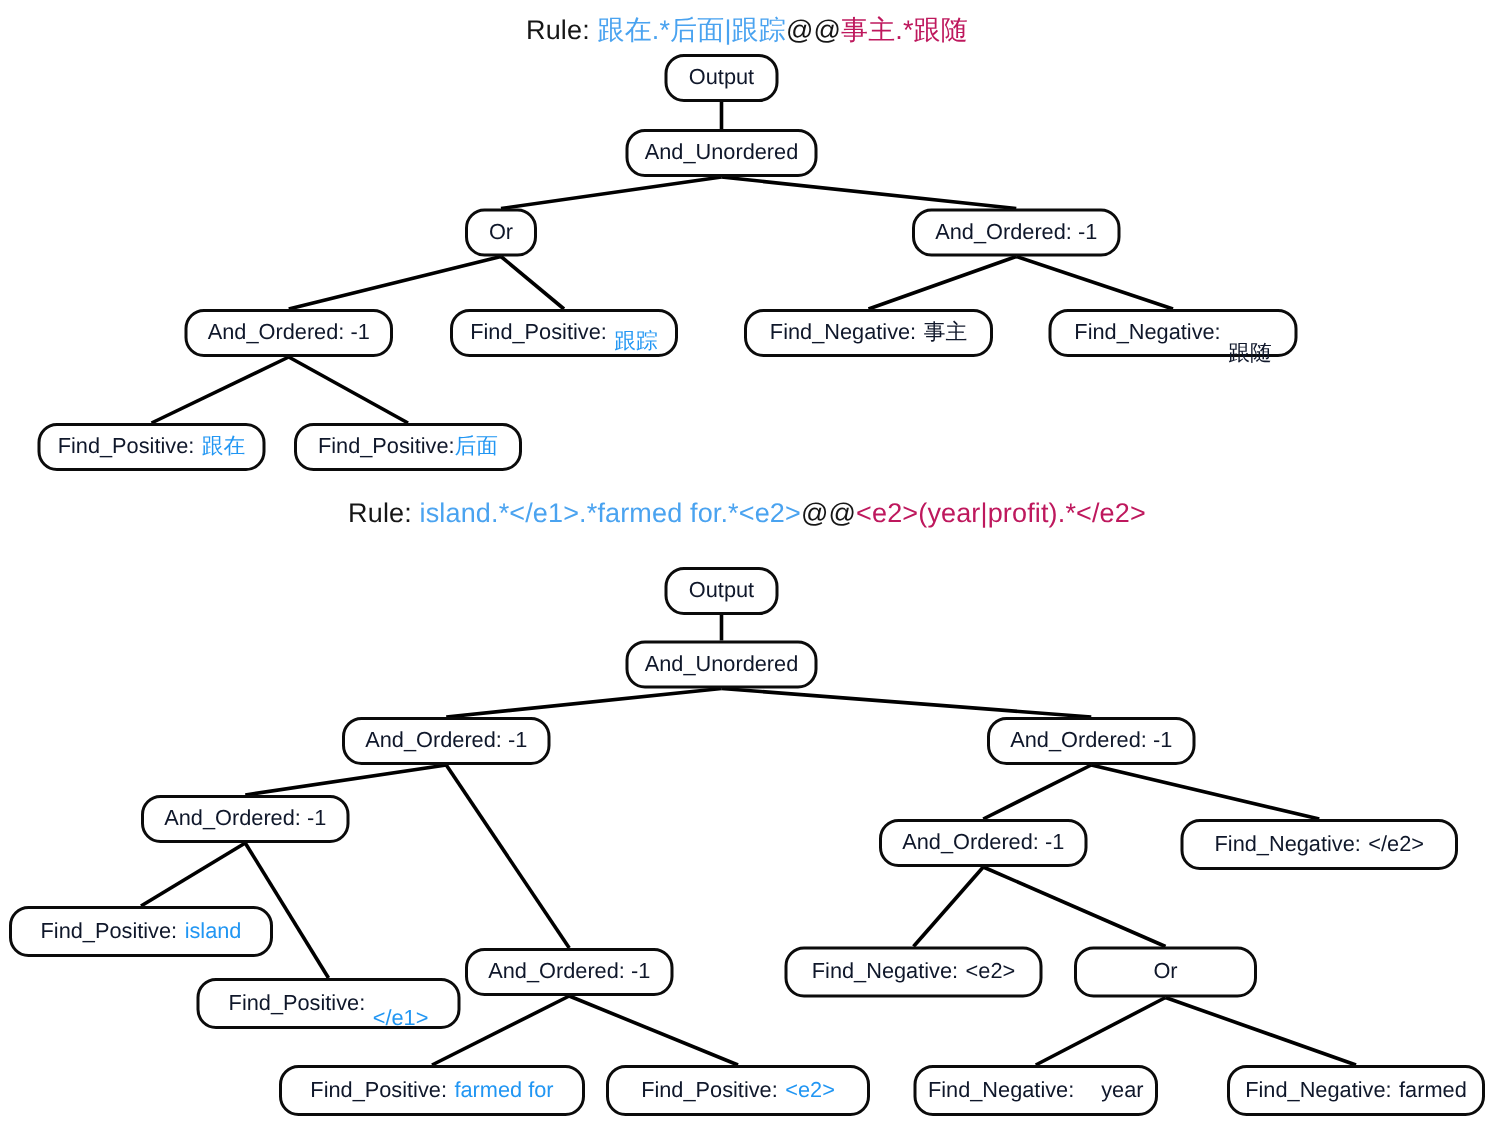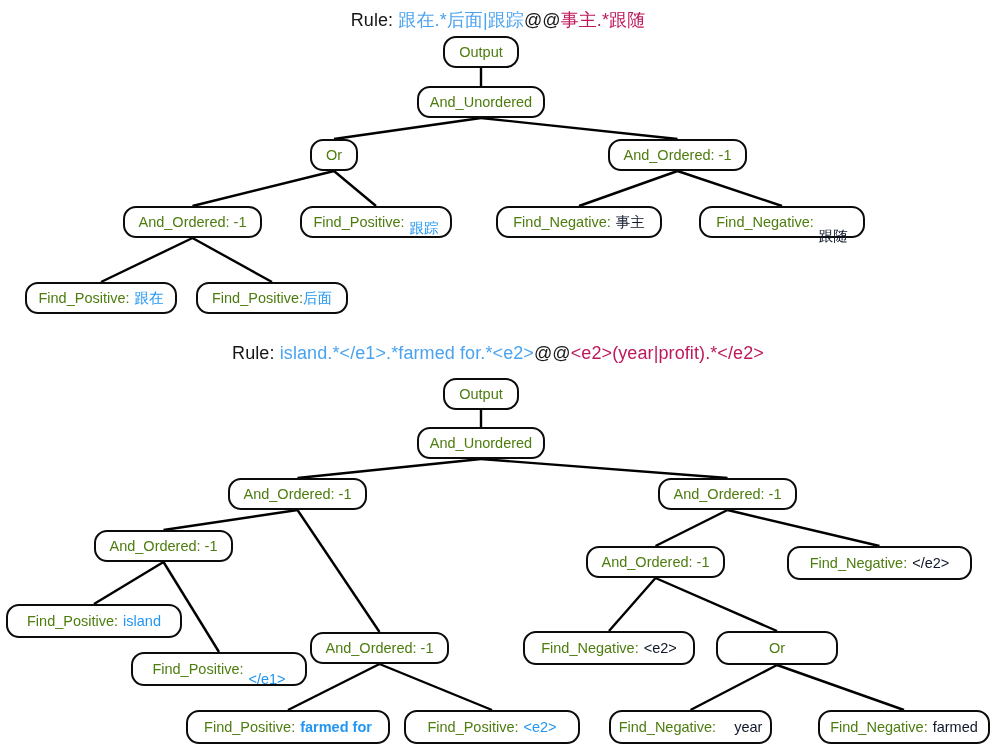--- a/index.html
+++ b/index.html
@@ -49,31 +49,31 @@
     justify-content: center;
     border: 2.3px solid #0b0b0b;
     border-radius: 13px;
     background: #ffffff;
     font-size: 14.5px;
     color: #111111;
     white-space: nowrap;
     padding: 0 9px;
     line-height: 1;
   }
-  .node .lbl { color: #4d7c0f; }
+  .node .lbl { color: #0f172a; }
   .node .val-blue { color: #2196f3; }
   .node .val-red  { color: #0f172a; }
 </style>
 </head>
 <body>
 
 <div id="stage">
 
   <div class="rule-title" id="title-1" style="top:8px;"><span class="seg-black">Rule: </span><span class="seg-blue">跟在.*后面|跟踪</span><span class="seg-black">@@</span><span class="seg-red">事主.*跟随</span></div>
-  <div class="rule-title" id="title-2" style="top:343px;"><span class="seg-black">Rule: </span><span class="seg-blue">island.*&lt;/e1&gt;.*farmed for.*&lt;e2&gt;</span><span class="seg-black">@@</span><span class="seg-red">&lt;e2&gt;(year|profit).*&lt;/e2&gt;</span></div>
+  <div class="rule-title" id="title-2" style="top:332px;"><span class="seg-black">Rule: </span><span class="seg-blue">island.*&lt;/e1&gt;.*farmed for.*&lt;e2&gt;</span><span class="seg-black">@@</span><span class="seg-red">&lt;e2&gt;(year|profit).*&lt;/e2&gt;</span></div>
 
   <svg class="tree-layer" id="edges-layer" viewBox="0 0 996 756" preserveAspectRatio="none">
       <line x1="481" y1="68" x2="481" y2="86"></line>
       <line x1="481" y1="118" x2="334" y2="139"></line>
       <line x1="481" y1="118" x2="677.5" y2="139"></line>
       <line x1="334" y1="171" x2="192.5" y2="206"></line>
       <line x1="334" y1="171" x2="376" y2="206"></line>
       <line x1="677.5" y1="171" x2="579" y2="206"></line>
       <line x1="677.5" y1="171" x2="782" y2="206"></line>
       <line x1="192.5" y1="238" x2="101" y2="282"></line>
@@ -166,21 +166,21 @@
       </div>
       <div class="node" style="left: 716px; top: 631px; width: 122px; height: 34px;">
         <span class="lbl">Or</span>
       </div>
       <div class="node" style="left: 131px; top: 652px; width: 176px; height: 34px;">
         <span class="lbl">Find_Positive:</span>
         <span class="val-blue" style="margin-left: 5px; margin-top: 20px;">&lt;/e1&gt;</span>
       </div>
       <div class="node" style="left: 186px; top: 710px; width: 204px; height: 34px;">
         <span class="lbl">Find_Positive:</span>
-        <span class="val-blue" style="margin-left: 5px; font-weight: bold;">farmed for</span>
+        <span class="val-blue" style="margin-left: 5px;">farmed for</span>
       </div>
       <div class="node" style="left: 404px; top: 710px; width: 176px; height: 34px;">
         <span class="lbl">Find_Positive:</span>
         <span class="val-blue" style="margin-left: 5px;">&lt;e2&gt;</span>
       </div>
       <div class="node" style="left: 609px; top: 710px; width: 163px; height: 34px;">
         <span class="lbl">Find_Negative:</span>
         <span class="val-red" style="margin-left: 18px;">year</span>
       </div>
       <div class="node" style="left: 818px; top: 710px; width: 172px; height: 34px;">

